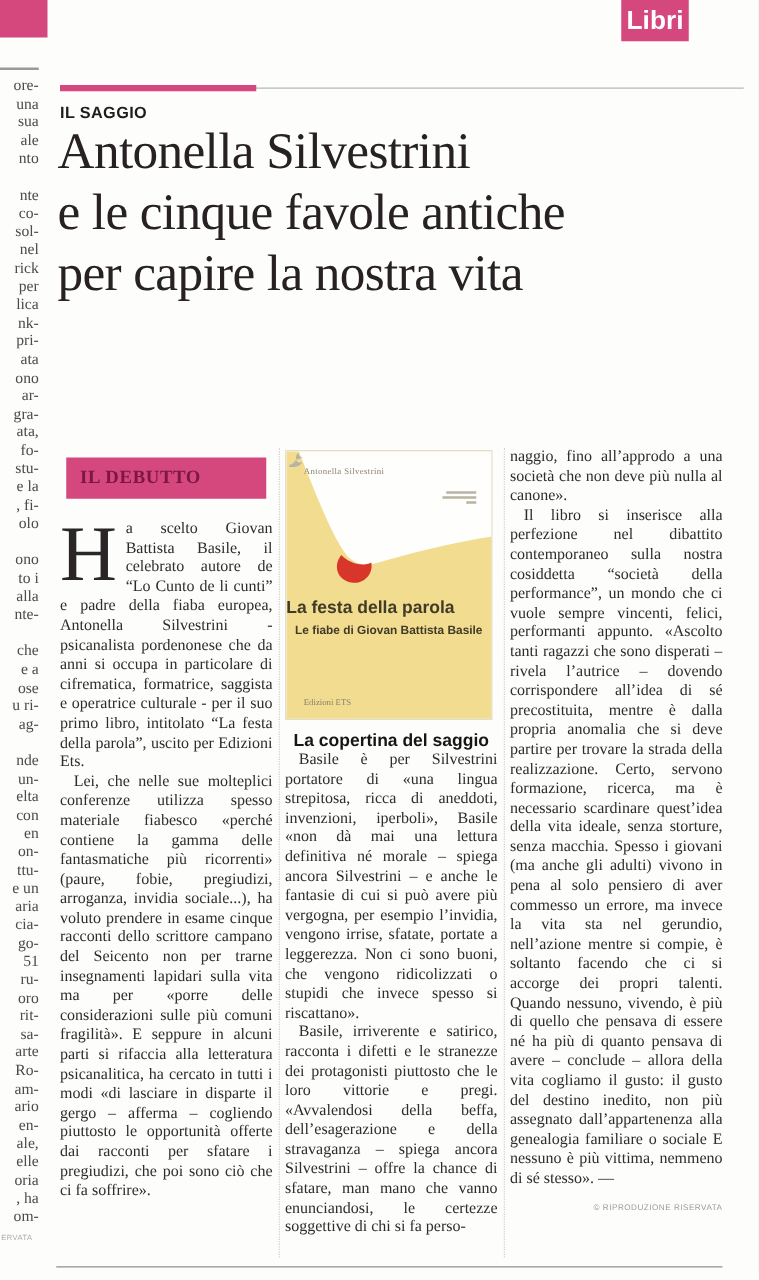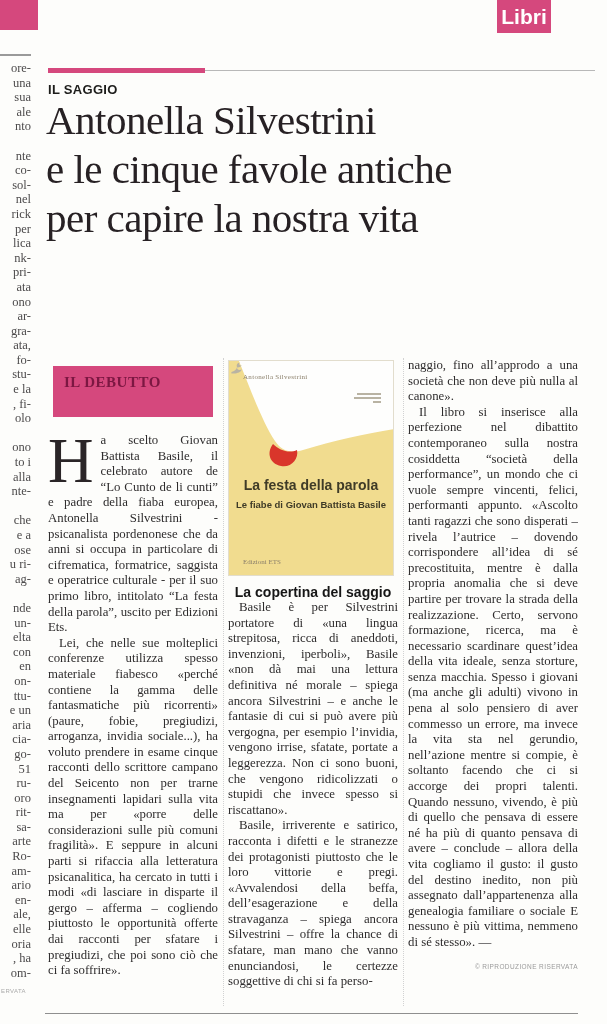--- a/index.html
+++ b/index.html
@@ -56,21 +56,21 @@
   
   .columns{
     position:absolute;left:48px;top:358px;width:530px;height:654px;
     display:flex;gap:10px;overflow:hidden;
   }
   .col{width:170px;flex:0 0 170px;position:relative;}
   .vrule{position:absolute;top:358px;height:648px;border-left:1px dotted #d2d2d2;}
   .vrule.v1{left:223px;}
   .vrule.v2{left:403px;}
   .label-box{
-    margin:8px 0 0 5px;width:160px;height:51px;
+    margin:8px 0 0 5px;width:160px;height:33px;
     background:var(--accent);color:#7c1742;
     font-weight:bold;font-size:15px;letter-spacing:.5px;
     padding:8px 0 0 11px;
   }
   .byline{
     margin:14px 0 0 5px;font-weight:bold;font-size:14.5px;color:#1c1c1c;letter-spacing:.2px;
   }
   .body-p{
     font-size:12.8px;line-height:15.6px;text-align:justify;
     color:#2e2c2d;hyphens:auto;-webkit-hyphens:auto;
@@ -88,21 +88,21 @@
   }
   .cover svg{position:absolute;left:0;top:0;}
   .cover-author{position:absolute;top:12px;left:14px;font-size:7px;color:#8a7f6a;letter-spacing:.3px;}
   .cover-bird{position:absolute;top:9px;right:12px;width:16px;height:14px;fill:#b9b3a3;}
   .cover-series{position:absolute;top:32px;right:12px;width:28px;display:flex;flex-direction:column;align-items:flex-end;gap:2px;}
   .cover-series i{display:block;height:2px;background:#b9b3a3;}
   .cover-series i:nth-child(1){width:24px;}
   .cover-series i:nth-child(2){width:27px;}
   .cover-series i:nth-child(3){width:8px;}
   .cover-title{
-    position:absolute;top:116px;left:0;width:100%;text-align:center;
+    position:absolute;top:116px;left:0;width:100%;
     font-family:"Liberation Sans",sans-serif;font-weight:bold;font-size:14px;color:#3f3b27;
   }
   .cover-subtitle{
     position:absolute;top:138px;left:0;width:100%;text-align:center;
     font-family:"Liberation Sans",sans-serif;font-weight:bold;font-size:9.5px;color:#3f3b27;
   }
   .cover-pub{position:absolute;bottom:9px;left:14px;font-size:7px;color:#8a7f6a;}
   .caption{
     margin-top:8px;font-family:"Liberation Sans",sans-serif;
     font-weight:bold;font-size:14px;color:#161616;text-align:center;

